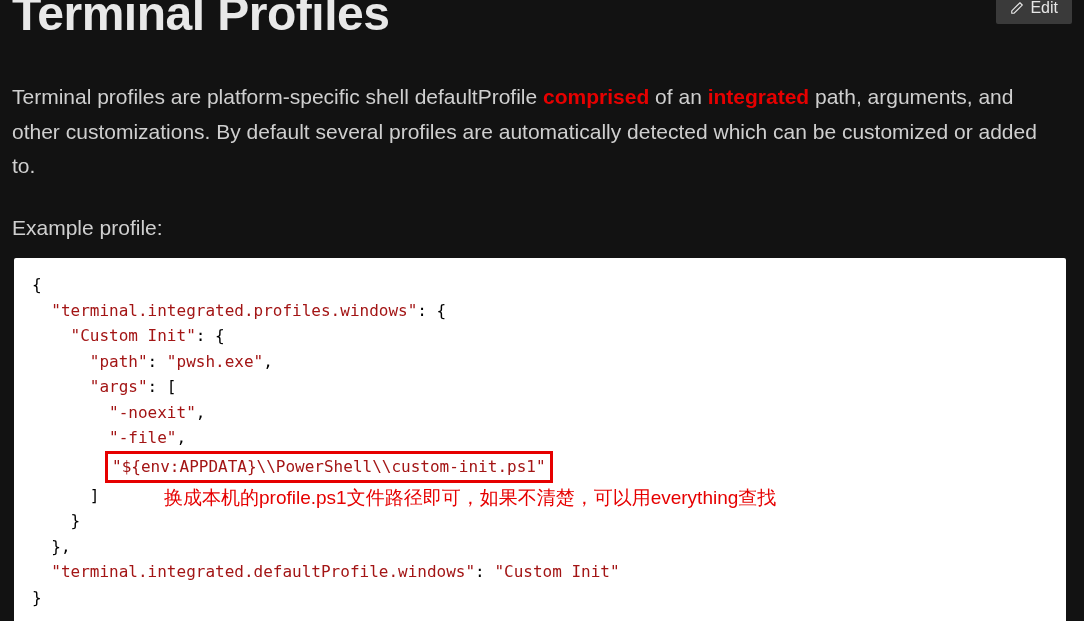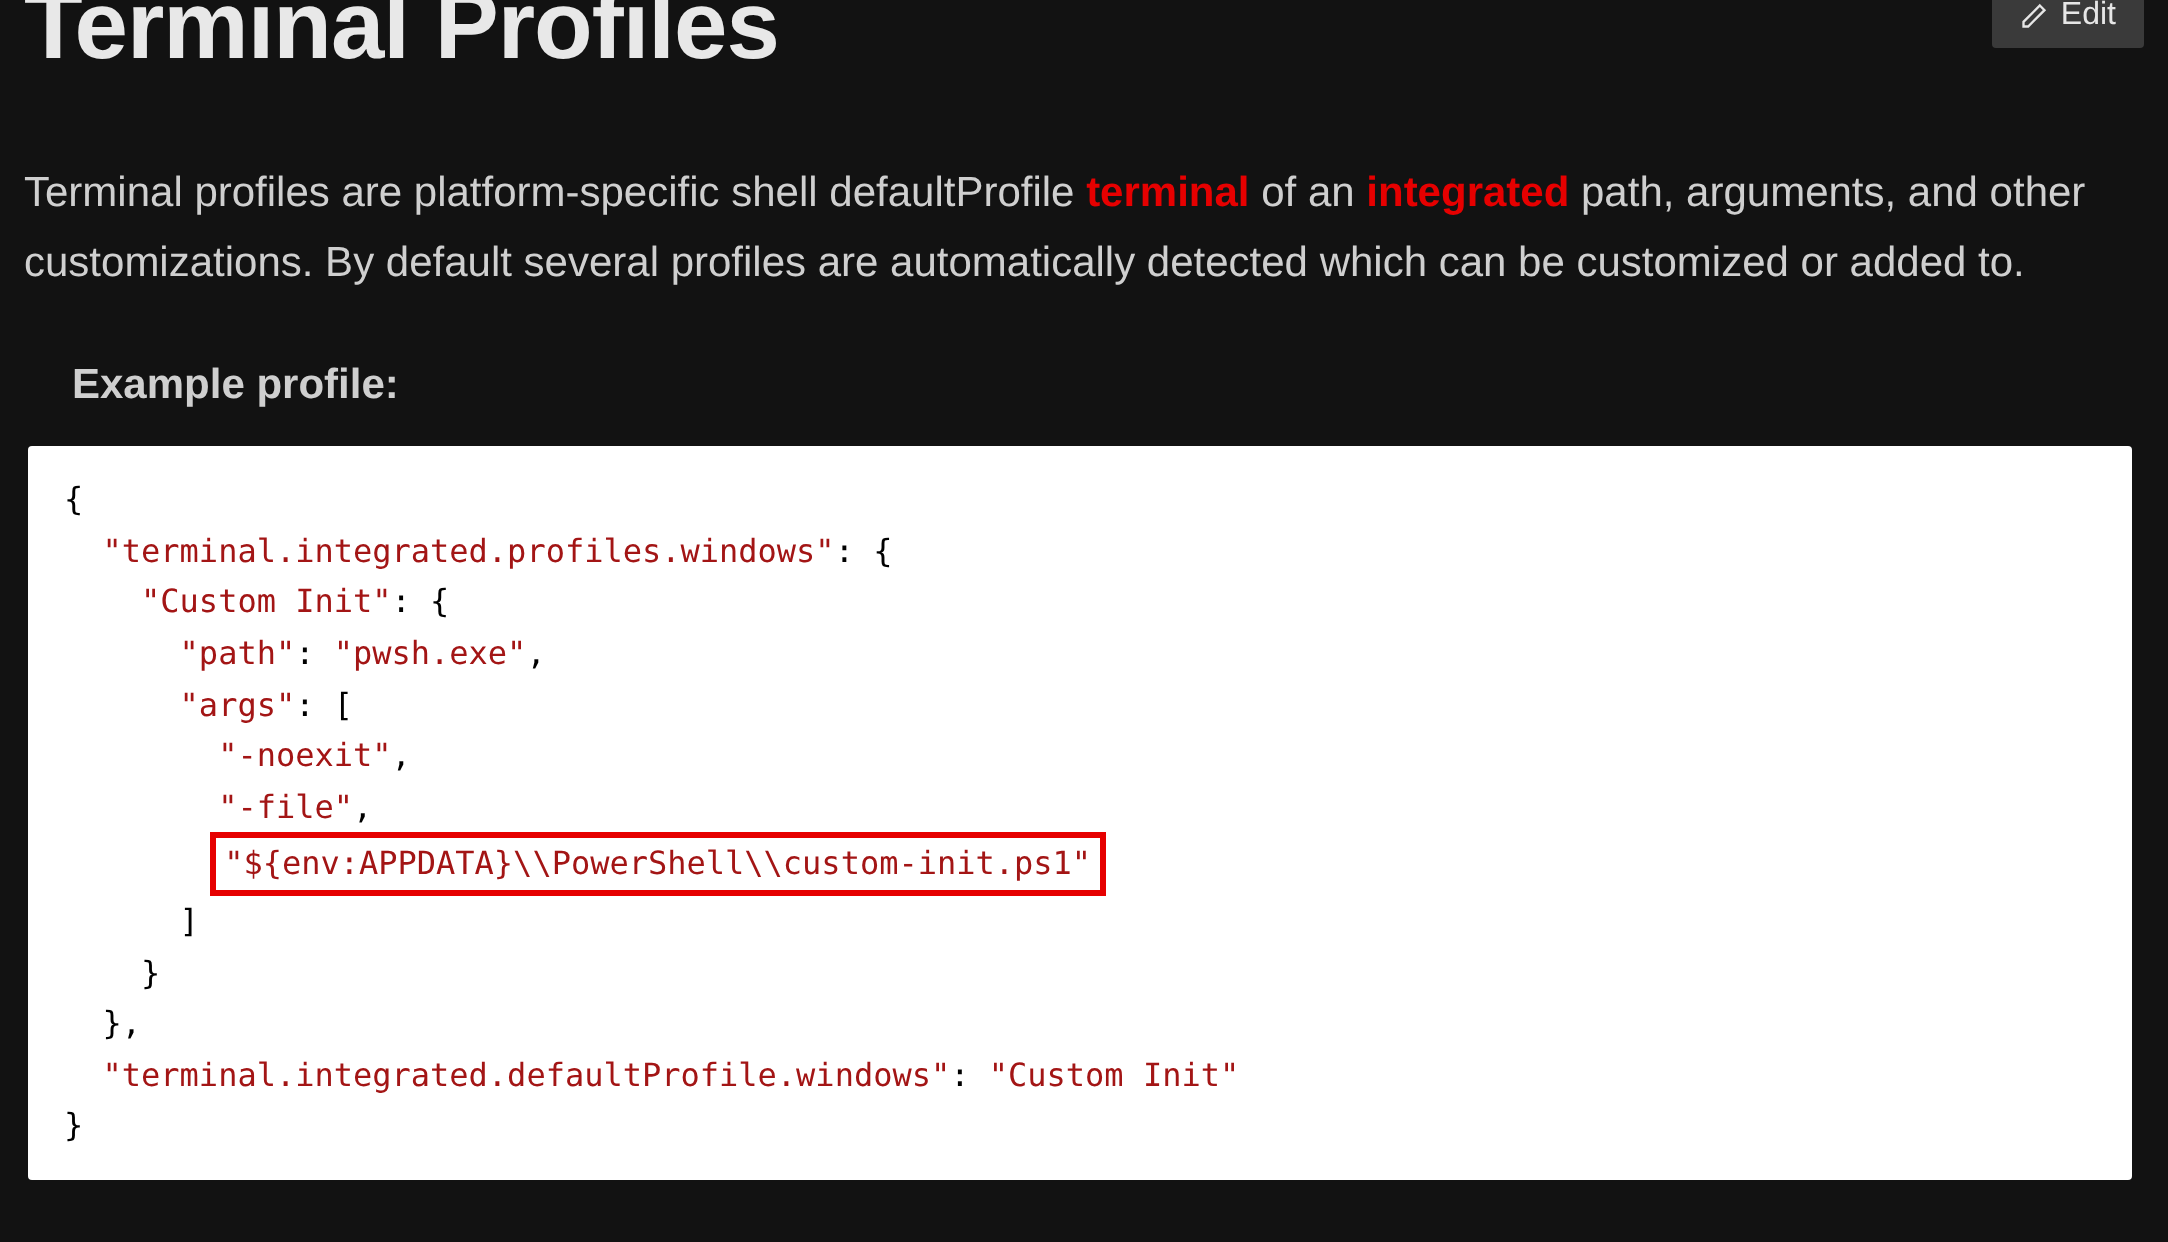--- a/index.html
+++ b/index.html
@@ -56,22 +56,21 @@
     }
     .description .highlight {
       color: #e60000;
       font-weight: 700;
     }
     .sub-label {
       font-size: 21px;
       color: #cfcfcf;
       margin-top: 32px;
       padding-left: 2px;
-      font-weight: 700;
-      margin-left: 24px;
+      font-weight: 400;
     }
     .code-block {
       background: #ffffff;
       border-radius: 2px;
       margin-top: 18px;
       margin-left: 4px;
       margin-right: 8px;
       padding: 14px 18px 14px 18px;
       font-family: "Consolas", "Menlo", monospace;
       font-size: 16px;
@@ -109,30 +108,30 @@
     <span class="edit-icon">
       <svg width="14" height="14" viewBox="0 0 24 24" fill="none" stroke="#e6e6e6" stroke-width="2">
         <path d="M17 3l4 4L7 21H3v-4L17 3z"></path>
       </svg>
     </span>
     <span style="">Edit</span>
   </button>
 </div>
 
 <p class="description">
-  <span>Terminal profiles are platform-specific shell defaultProfile </span><span class="highlight">terminal</span><span> of an </span><span class="highlight">integrated</span><span> path, arguments, and other customizations. By default several profiles are automatically detected which can be customized or added to.</span>
+  <span>Terminal profiles are platform-specific shell defaultProfile </span><span class="highlight">comprised</span><span> of an </span><span class="highlight">integrated</span><span> path, arguments, and other customizations. By default several profiles are automatically detected which can be customized or added to.</span>
 </p>
 
 <p class="sub-label">Example profile:</p>
 
 <div class="code-block"><span class="p">{</span>
   <span class="k">"terminal.integrated.profiles.windows"</span><span class="p">: {</span>
     <span class="k">"Custom Init"</span><span class="p">: {</span>
       <span class="k">"path"</span><span class="p">: </span><span class="s">"pwsh.exe"</span><span class="p">,</span>
       <span class="k">"args"</span><span class="p">: [</span>
         <span class="s">"-noexit"</span><span class="p">,</span>
         <span class="s">"-file"</span><span class="p">,</span>
         <span class="red-box"><span class="s">"${env:APPDATA}\\PowerShell\\custom-init.ps1"</span></span>
       <span class="p">]</span>
     <span class="p">}</span>
   <span class="p">},</span>
   <span class="k">"terminal.integrated.defaultProfile.windows"</span><span class="p">: </span><span class="s">"Custom Init"</span>
-<span class="p">}</span></div>
+<span class="p">}</span><div class="annotation">换成本机的profile.ps1文件路径即可，如果不清楚，可以用everything查找</div></div>
 
 </body></html>

